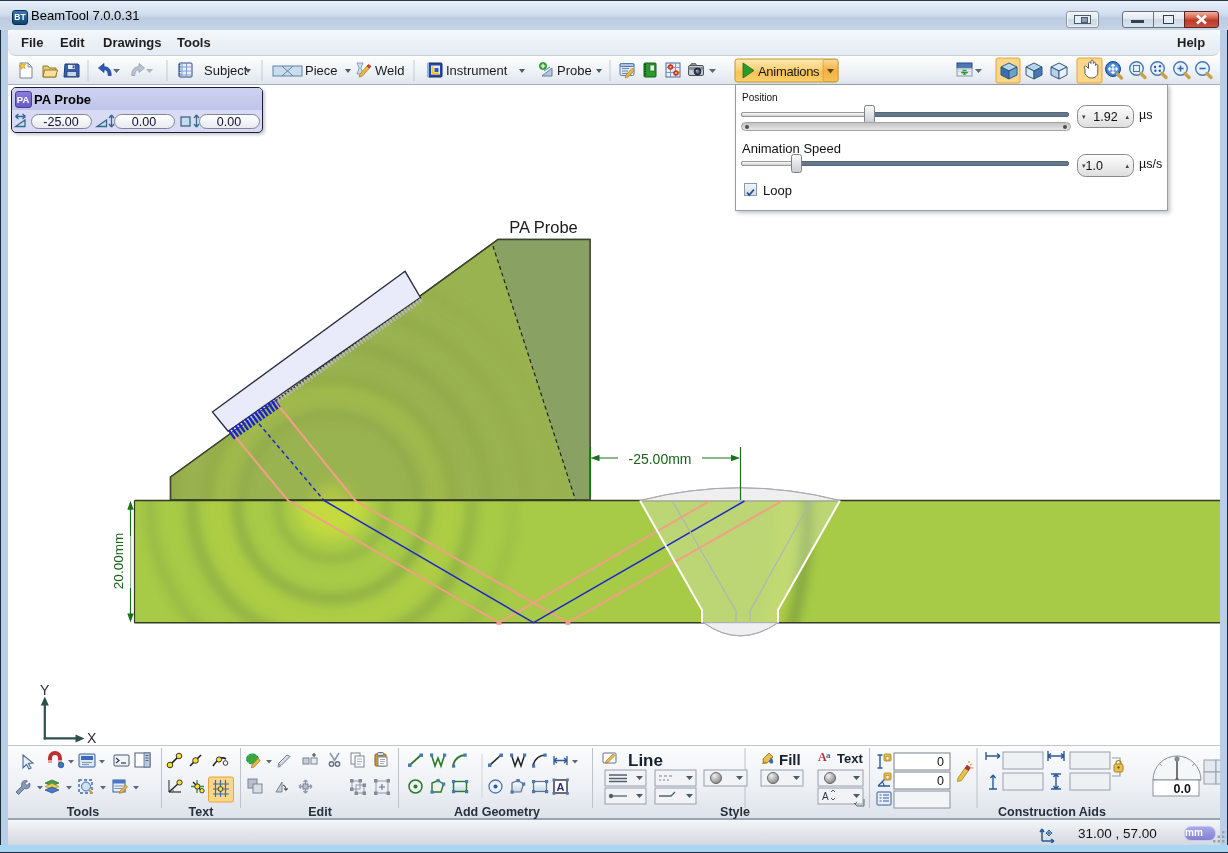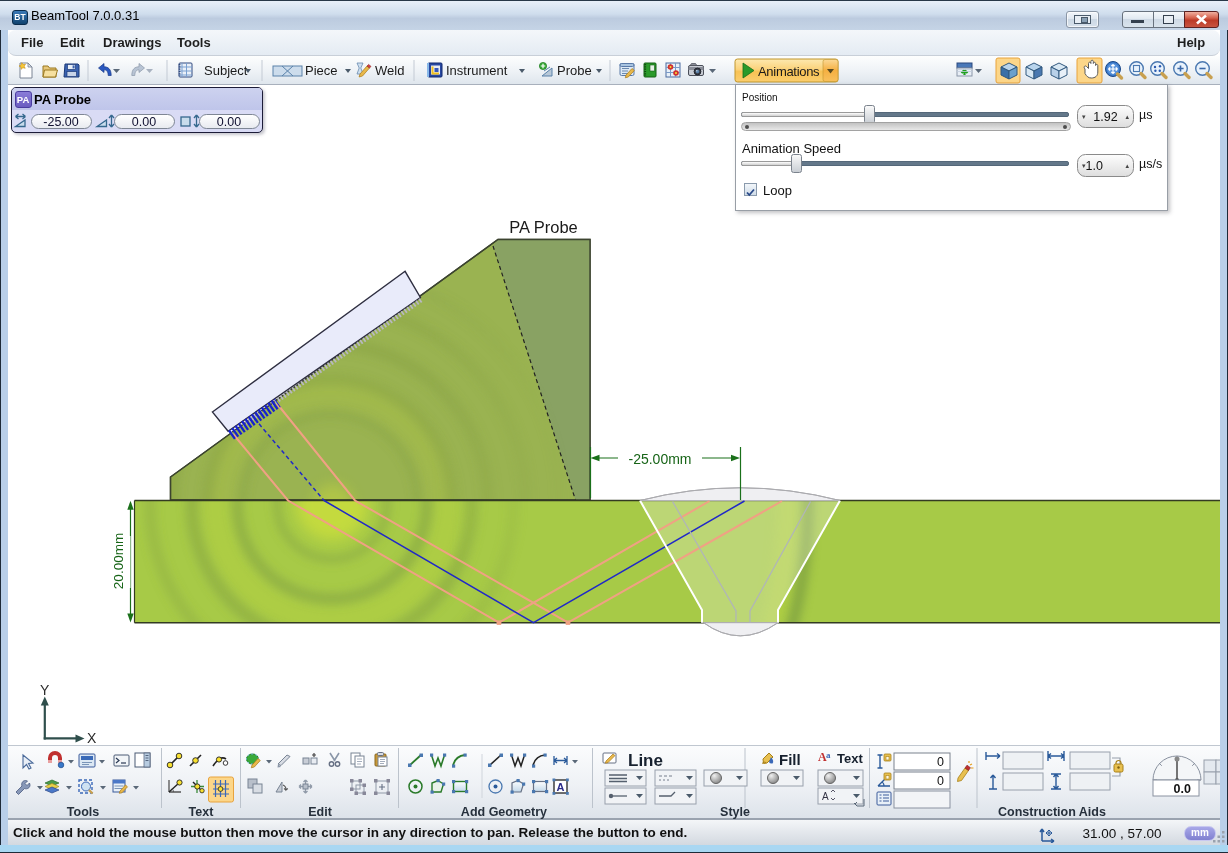--- a/index.html
+++ b/index.html
@@ -787,35 +787,34 @@
         </linearGradient>
  <radialGradient id="sphg" cx=".35" cy=".3" r=".9">
           <stop offset="0" stop-color="#f0f0f0"></stop>
           <stop offset="1" stop-color="#707070"></stop>
         </radialGradient>
  </defs>
 </svg>
 <span class="grplabel" style="left:45px;width:60px;">Tools</span>
 <span class="grplabel" style="left:163px;width:60px;">Text</span>
 <span class="grplabel" style="left:282px;width:60px;">Edit</span>
-<span class="grplabel" style="left:439px;width:100px;text-align:right;">Add Geometry</span>
+<span class="grplabel" style="left:439px;width:100px;">Add Geometry</span>
 <span class="grplabel" style="left:697px;width:60px;">Style</span>
 <span class="grplabel" style="left:974px;width:140px;">Construction Aids</span>
 <span class="abs" style="left:620px;top:5px;font-size:17px;font-weight:bold;color:#16202e;">Line</span>
 <span class="abs" style="left:771px;top:5px;font-size:15px;font-weight:bold;color:#16202e;">Fill</span>
 <span class="abs" style="left:829px;top:5px;font-size:13px;font-weight:bold;color:#16202e;">Text</span>
 </div>
 <div class="abs" id="statusbar">
-  <span class="abs" style="left:5px;top:5px;font-size:13.5px;font-weight:bold;color:#111;">Click and hold the mouse button then move the cursor in any direction to pan. Release the button to end.</span>
   <svg class="abs" style="left:1030px;top:5px;" width="28" height="18" viewBox="0 0 28 18">
     <path d="M4 16 V4 M4 16 H16 M4 4 l-2 3 M4 4 l2 3 M16 16 l-3-2 M16 16 l-3 2" stroke="#2a5a9a" stroke-width="1.5" fill="none"></path>
     <path d="M11 5 v6 M8 8 h6 M11 5 l-1.5 1.5 M11 5 l1.5 1.5 M11 11 l-1.5-1.5 M11 11 l1.5-1.5 M8 8 l1.5-1.5 M8 8 l1.5 1.5 M14 8 l-1.5-1.5 M14 8 l-1.5 1.5" stroke="#2a5a9a" stroke-width="1" fill="none"></path>
   </svg>
-  <span class="abs" style="left:1070px;top:6px;width:88px;text-align:center;font-size:13.5px;color:#111;">31.00 , 57.00</span>
-  <div class="abs" style="left:1176px;top:6px;width:30px;height:13px;border-radius:7px;background:linear-gradient(#a8a8e8,#8080d0);border:1px solid #c8c8f0;color:#fff;font-size:10px;font-weight:bold;text-align:center;line-height:12px;">mm</div>
+  <span class="abs" style="left:1070px;top:6px;width:88px;font-size:13.5px;color:#111;">31.00 , 57.00</span>
+  <div class="abs" style="left:1176px;top:6px;width:30px;height:13px;border-radius:7px;background:linear-gradient(#a8a8e8,#8080d0);border:1px solid #c8c8f0;color:#fff;font-size:10px;font-weight:bold;line-height:12px;">mm</div>
   <svg class="abs" style="left:1205px;top:11px;" width="14" height="12" viewBox="0 0 14 12">
     <g fill="#9aa2ae">
         <rect x="9" y="0" width="2.5" height="2.5"></rect>
         <rect x="9" y="4.5" width="2.5" height="2.5"></rect>
         <rect x="9" y="9" width="2.5" height="2.5"></rect>
         <rect x="4.5" y="4.5" width="2.5" height="2.5"></rect>
         <rect x="4.5" y="9" width="2.5" height="2.5"></rect>
         <rect x="0" y="9" width="2.5" height="2.5"></rect>
       </g>
   </svg>

